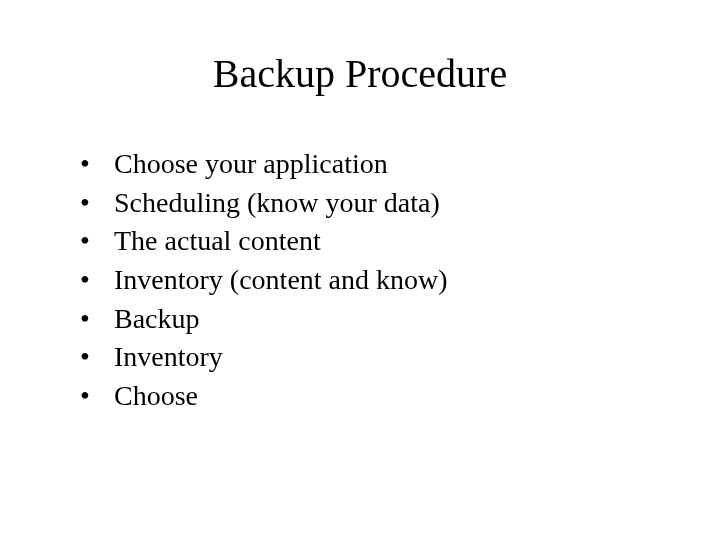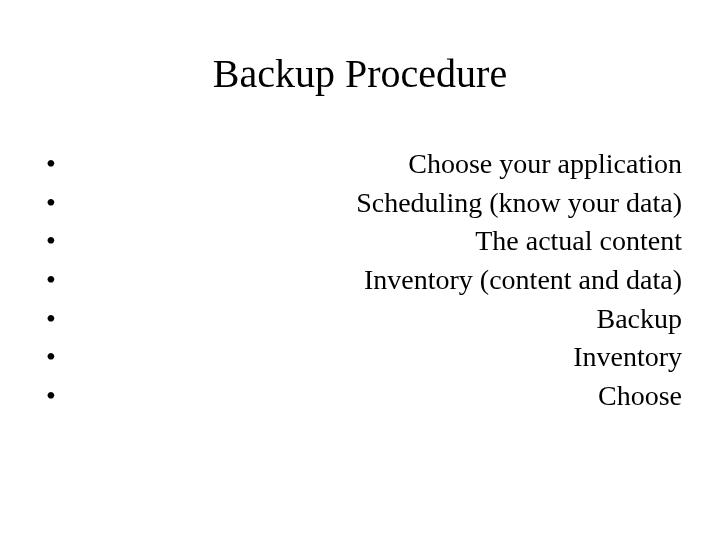--- a/index.html
+++ b/index.html
@@ -11,21 +11,21 @@
       width: 720px;
       height: 540px;
       background: #ffffff;
       font-family: "Times New Roman", Times, serif;
       color: #000000;
       position: relative;
     }
     .slide {
       width: 100%;
       height: 100%;
-      padding: 50px 38px;
+      padding: 50px 72px;
     }
     .title {
       font-size: 40px;
       font-weight: normal;
       text-align: center;
       margin-bottom: 48px;
     }
     .bullet-list {
       list-style: none;
       padding-left: 0;
@@ -37,21 +37,20 @@
       align-items: flex-start;
     }
     .bullet-marker {
       width: 42px;
       flex-shrink: 0;
       text-align: left;
       padding-left: 8px;
     }
     .bullet-text {
       flex: 1;
-      text-align: right;
     }
   </style>
 </head>
 <body>
 
 <div class="slide">
   <h1 class="title">Backup Procedure</h1>
   <ul class="bullet-list">
     <li class="bullet-item">
       <span class="bullet-marker">•</span>
@@ -60,21 +59,21 @@
     <li class="bullet-item">
       <span class="bullet-marker">•</span>
       <span class="bullet-text">Scheduling (know your data)</span>
     </li>
     <li class="bullet-item">
       <span class="bullet-marker">•</span>
       <span class="bullet-text">The actual content</span>
     </li>
     <li class="bullet-item">
       <span class="bullet-marker">•</span>
-      <span class="bullet-text">Inventory (content and data)</span>
+      <span class="bullet-text">Inventory (content and know)</span>
     </li>
     <li class="bullet-item">
       <span class="bullet-marker">•</span>
       <span class="bullet-text">Backup</span>
     </li>
     <li class="bullet-item">
       <span class="bullet-marker">•</span>
       <span class="bullet-text">Inventory</span>
     </li>
     <li class="bullet-item">

